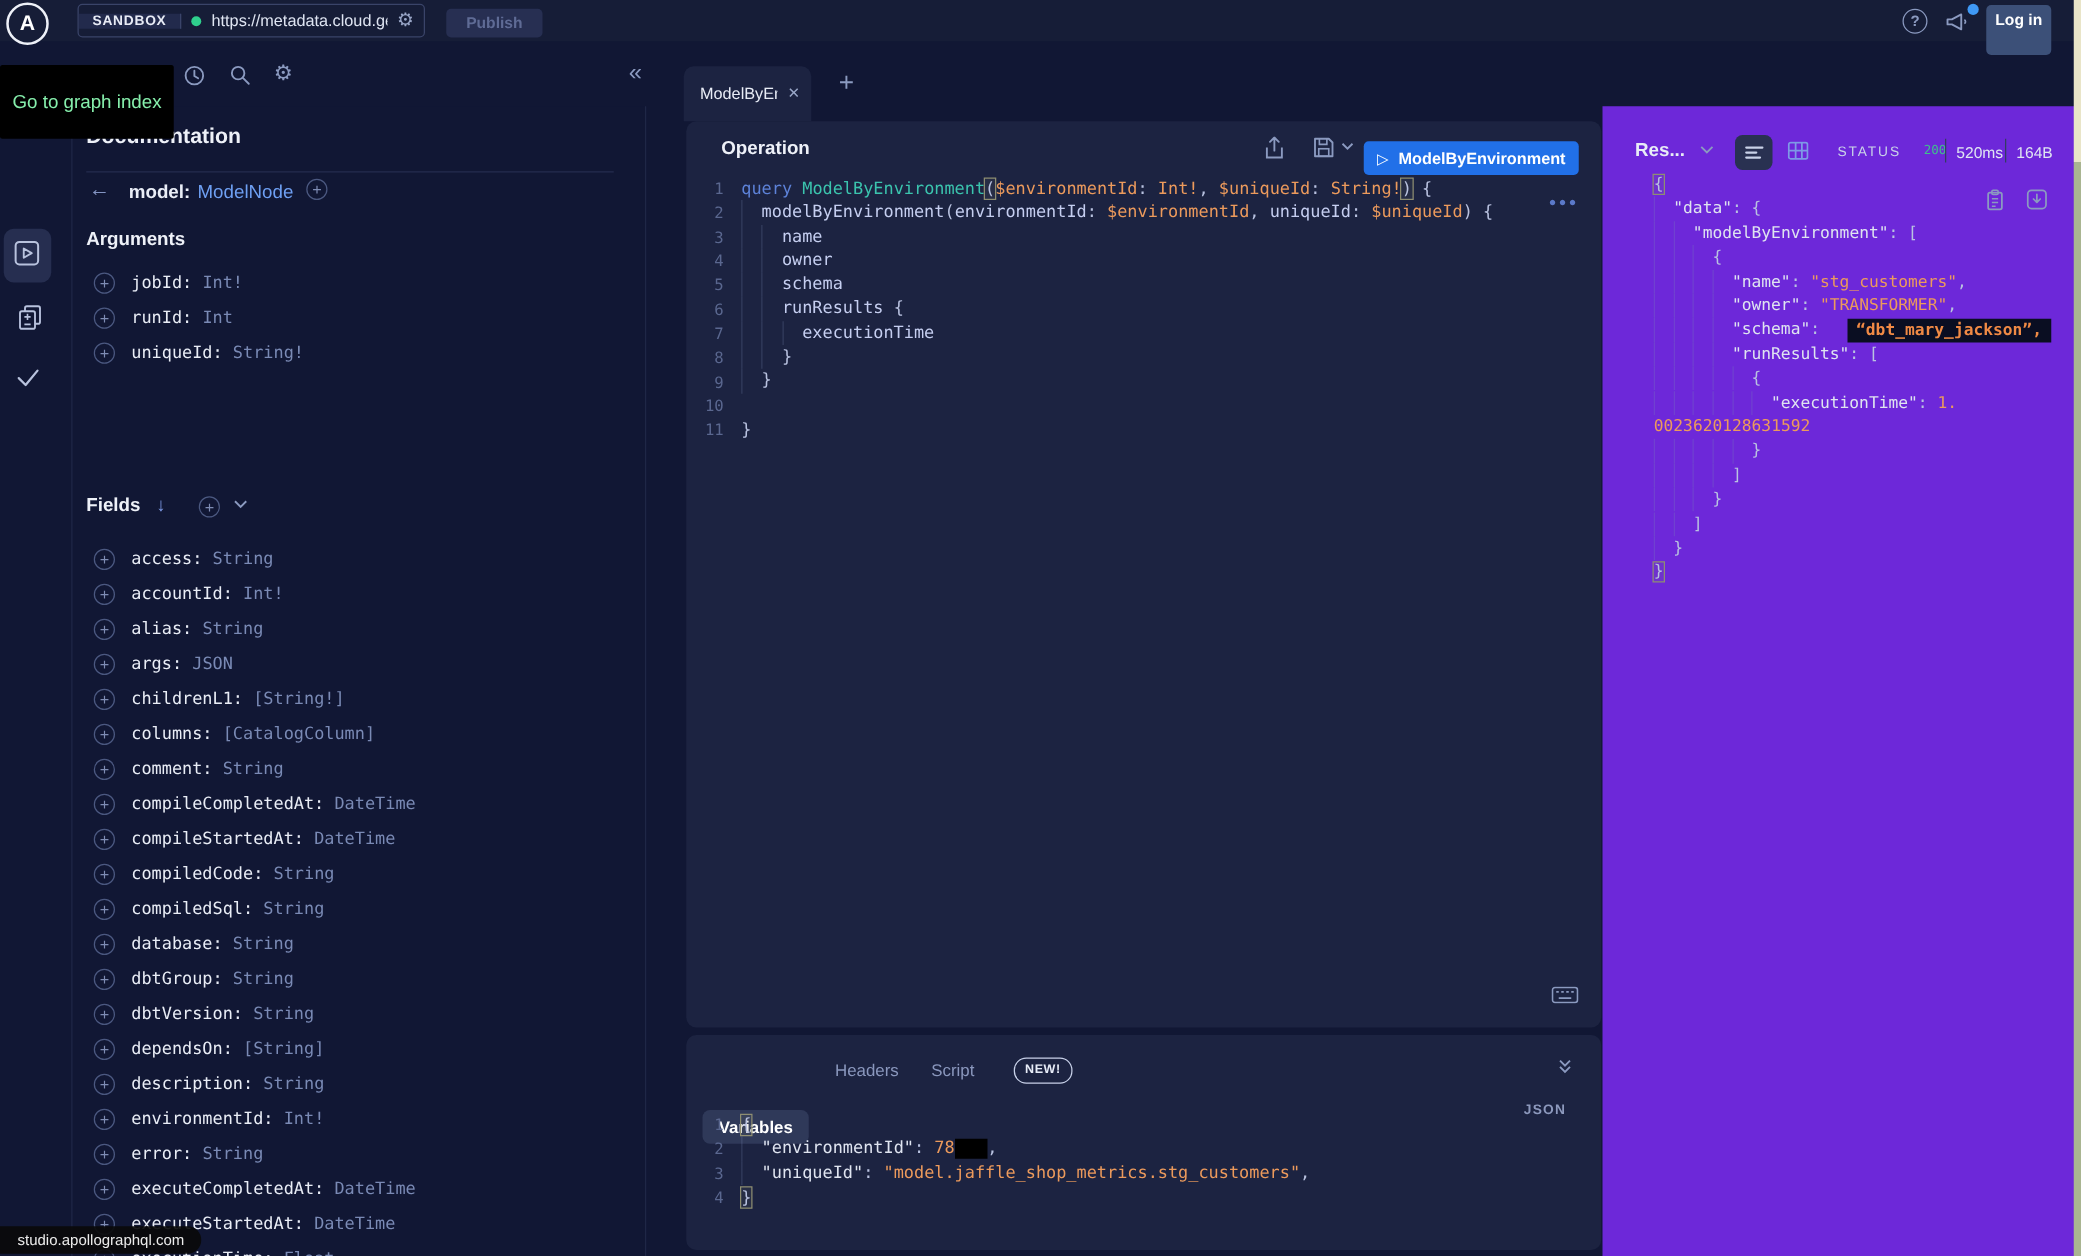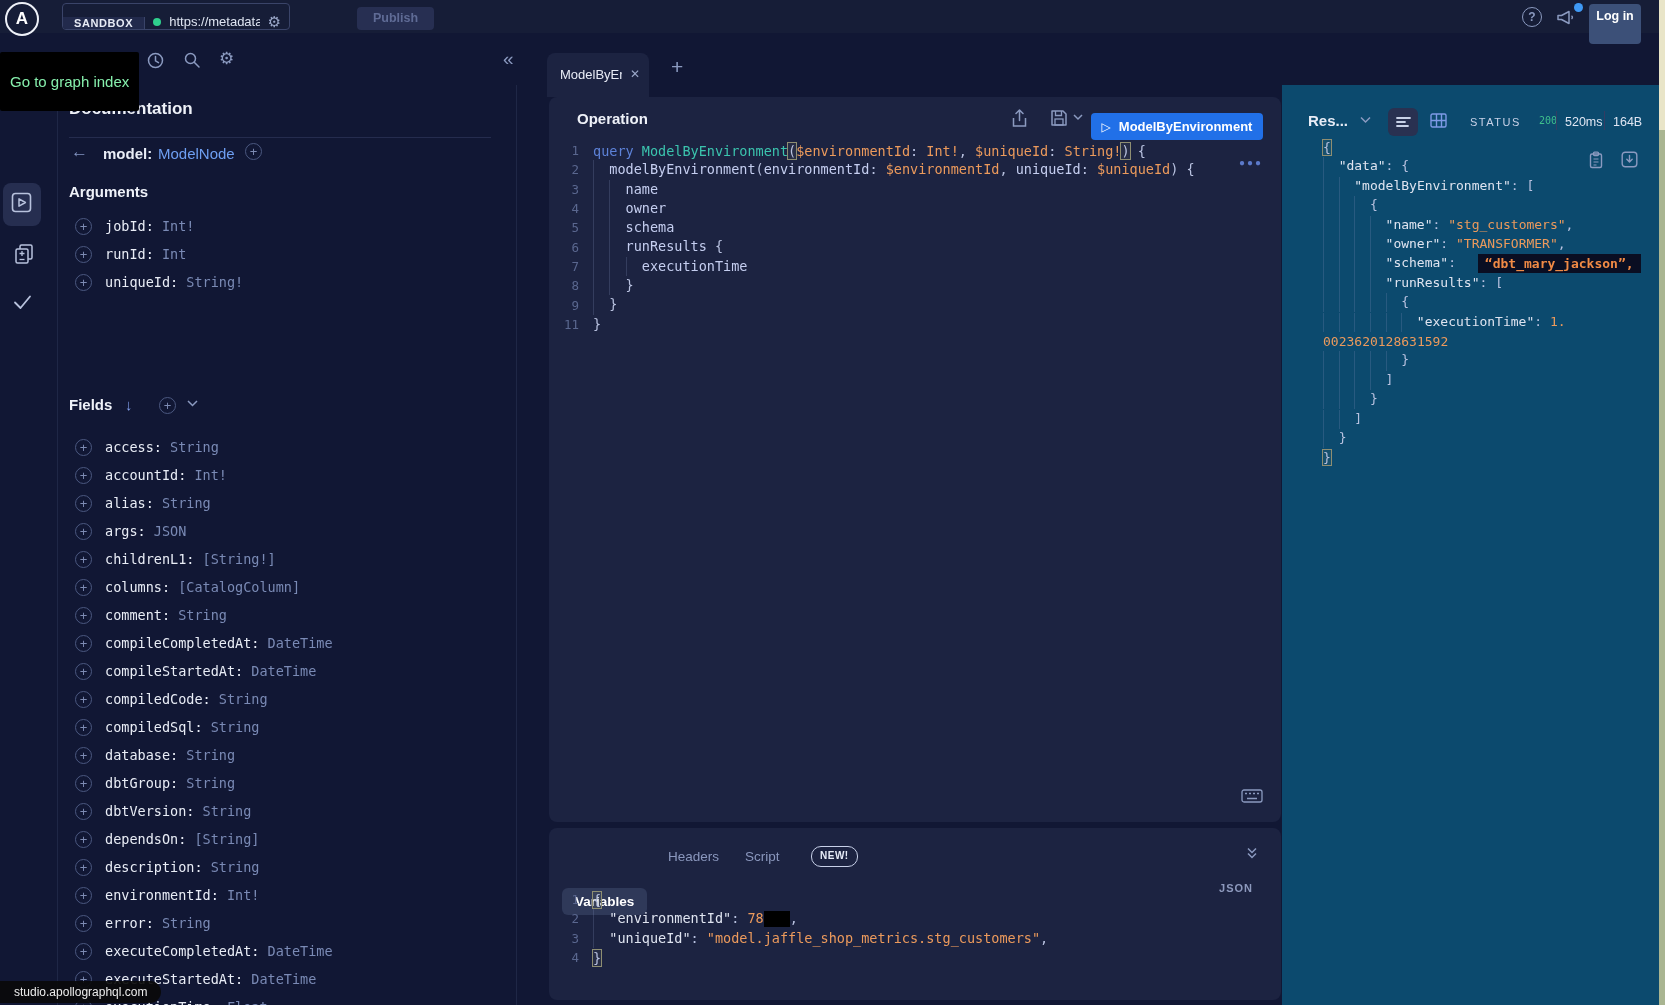--- a/index.html
+++ b/index.html
@@ -5,22 +5,22 @@
   * { margin:0; padding:0; box-sizing:border-box; }
   html,body { background:#0a0f24; }
   #root{ position:relative; width:1665px; height:1005px; background:#111734; overflow:hidden;
          font-family:"Liberation Sans", sans-serif; color:#e9edf6; }
 
   
   .topbar{ position:absolute; left:0; top:0; width:1665px; height:33px; background:#161d37; }
   .logo{ position:absolute; left:5px; top:2px; width:34px; height:34px; border:2.5px solid #eef1f8;
          border-radius:50%; background:#161d37; z-index:30; display:flex; align-items:center; justify-content:center;
          font-size:17px; font-weight:bold; color:#fff; }
-  .sandbox-group{ position:absolute; left:62px; top:3px; width:228px; height:27px; border:1px solid #3a4469;
-         border-radius:4px; display:flex; align-items:flex-end; overflow:hidden; }
+  .sandbox-group{ position:absolute; left:62px; top:3px; width:278px; height:27px; border:1px solid #3a4469;
+         border-radius:4px; display:flex; align-items:center; overflow:hidden; }
   .sandbox-label{ background:#222a4c; border-right:1px solid #3a4469; font-size:11px; font-weight:bold;
          letter-spacing:.6px; color:#e8ecf6; display:flex; align-items:center; padding:0 11px; }
   .url-seg{ flex:1; display:flex; align-items:center; gap:8px; padding:0 8px; min-width:0; }
   .green-dot{ width:8px; height:8px; border-radius:50%; background:#2fcf8d; flex:none; }
   .url-text{ font-size:13px; color:#dfe5f2; white-space:nowrap; overflow:hidden; flex:1; }
   .gear-glyph{ color:#9aa7c8; font-size:15px; line-height:1; flex:none; }
   .publish-btn{ position:absolute; left:357px; top:7px; width:77px; height:23px; background:#272f52;
          border-radius:4px; color:#5f6b95; font-weight:bold; font-size:12.5px; text-align:center; line-height:23px; }
   .help-btn{ position:absolute; left:1522px; top:7px; width:20px; height:20px; border:1.5px solid #8b9ac0;
          border-radius:50%; color:#8b9ac0; font-size:12px; font-weight:bold; text-align:center; line-height:18px; }
@@ -100,21 +100,21 @@
   .varcard{ position:absolute; left:549px; top:828px; width:732px; height:172px; background:#1c2341; border-radius:8px; }
   .vtab-sel{ position:absolute; left:13px; top:16px; height:27px; padding:0 13px; background:#2f3959; border-radius:6px;
         color:#fff; font-size:13.5px; font-weight:bold; line-height:27px;margin-top:44px; }
   .vtab{ position:absolute; top:21px; color:#8a97bd; font-size:13.5px; }
   .new-badge{ position:absolute; left:247px; top:18px; height:21px; padding:0 8px; border:1.5px solid #c7d0e8;
         border-radius:10px; color:#e6ebf7; font-size:10px; font-weight:bold; line-height:18px; letter-spacing:.5px;margin-left:15px; }
   .dbl-chev{ position:absolute; right:22px; top:18px; color:#8b9ac0; }
   .json-label{ position:absolute; right:28px; top:54px; color:#8d99bd; font-size:11px; font-weight:bold; letter-spacing:1px; }
 
   
-  .resp{ position:absolute; left:1282px; top:85px; width:383px; height:920px; background:#0c4a6e; }
+  .resp{ position:absolute; left:1282px; top:85px; width:383px; height:920px; background:#6d28d9; }
   .res-title{ position:absolute; left:26px; top:27px; font-size:15px; font-weight:bold; color:#e8ecf6; }
   .res-caret{ position:absolute; left:78px; top:31px; color:#8b9ac0; }
   .list-btn{ position:absolute; left:106px; top:23px; width:30px; height:28px; background:#293151; border-radius:6px;
         display:flex; align-items:center; justify-content:center; color:#c9d2e8; }
   .table-btn{ position:absolute; left:148px; top:28px; color:#7e9ae6; }
   .status-label{ position:absolute; left:188px; top:31px; font-size:11px; letter-spacing:1.5px; color:#c9d2e8; }
   .status-code{ position:absolute; left:257px; top:30px; font-size:10px; color:#3fbf8c; font-family:"DejaVu Sans Mono",monospace; }
   .hsep{ position:absolute; top:26px; width:1px; height:19px; background:#333c63; }
   .res-time{ position:absolute; left:283px; top:30px; font-size:12.5px; color:#dfe5f2; }
   .res-size{ position:absolute; left:331px; top:30px; font-size:12.5px; color:#dfe5f2; }
@@ -383,20 +383,24 @@
         </div>
         <div class="cl">
           <span class="ln">8</span>
           <span class="ct"><span class="ind">&nbsp;</span><span class="ind">&nbsp;</span><span class="tk-p">}</span></span>
         </div>
         <div class="cl">
           <span class="ln">9</span>
           <span class="ct"><span class="ind">&nbsp;</span><span class="tk-p">}</span></span>
         </div>
         <div class="cl">
+          <span class="ln">10</span>
+          <span class="ct"></span>
+        </div>
+        <div class="cl">
           <span class="ln">11</span>
           <span class="ct"><span class="tk-p">}</span></span>
         </div>
       </div>
     <div class="kbd-ic">
       <svg width="22" height="14" viewBox="0 0 22 14">
           <rect x="1" y="1" width="20" height="12" rx="2" fill="none" stroke="currentColor" stroke-width="1.3"></rect>
           <path d="M4 4.5h2M8 4.5h2M12 4.5h2M16 4.5h2M6 9.5h10" stroke="currentColor" stroke-width="1.3"></path>
         </svg>
     </div>

